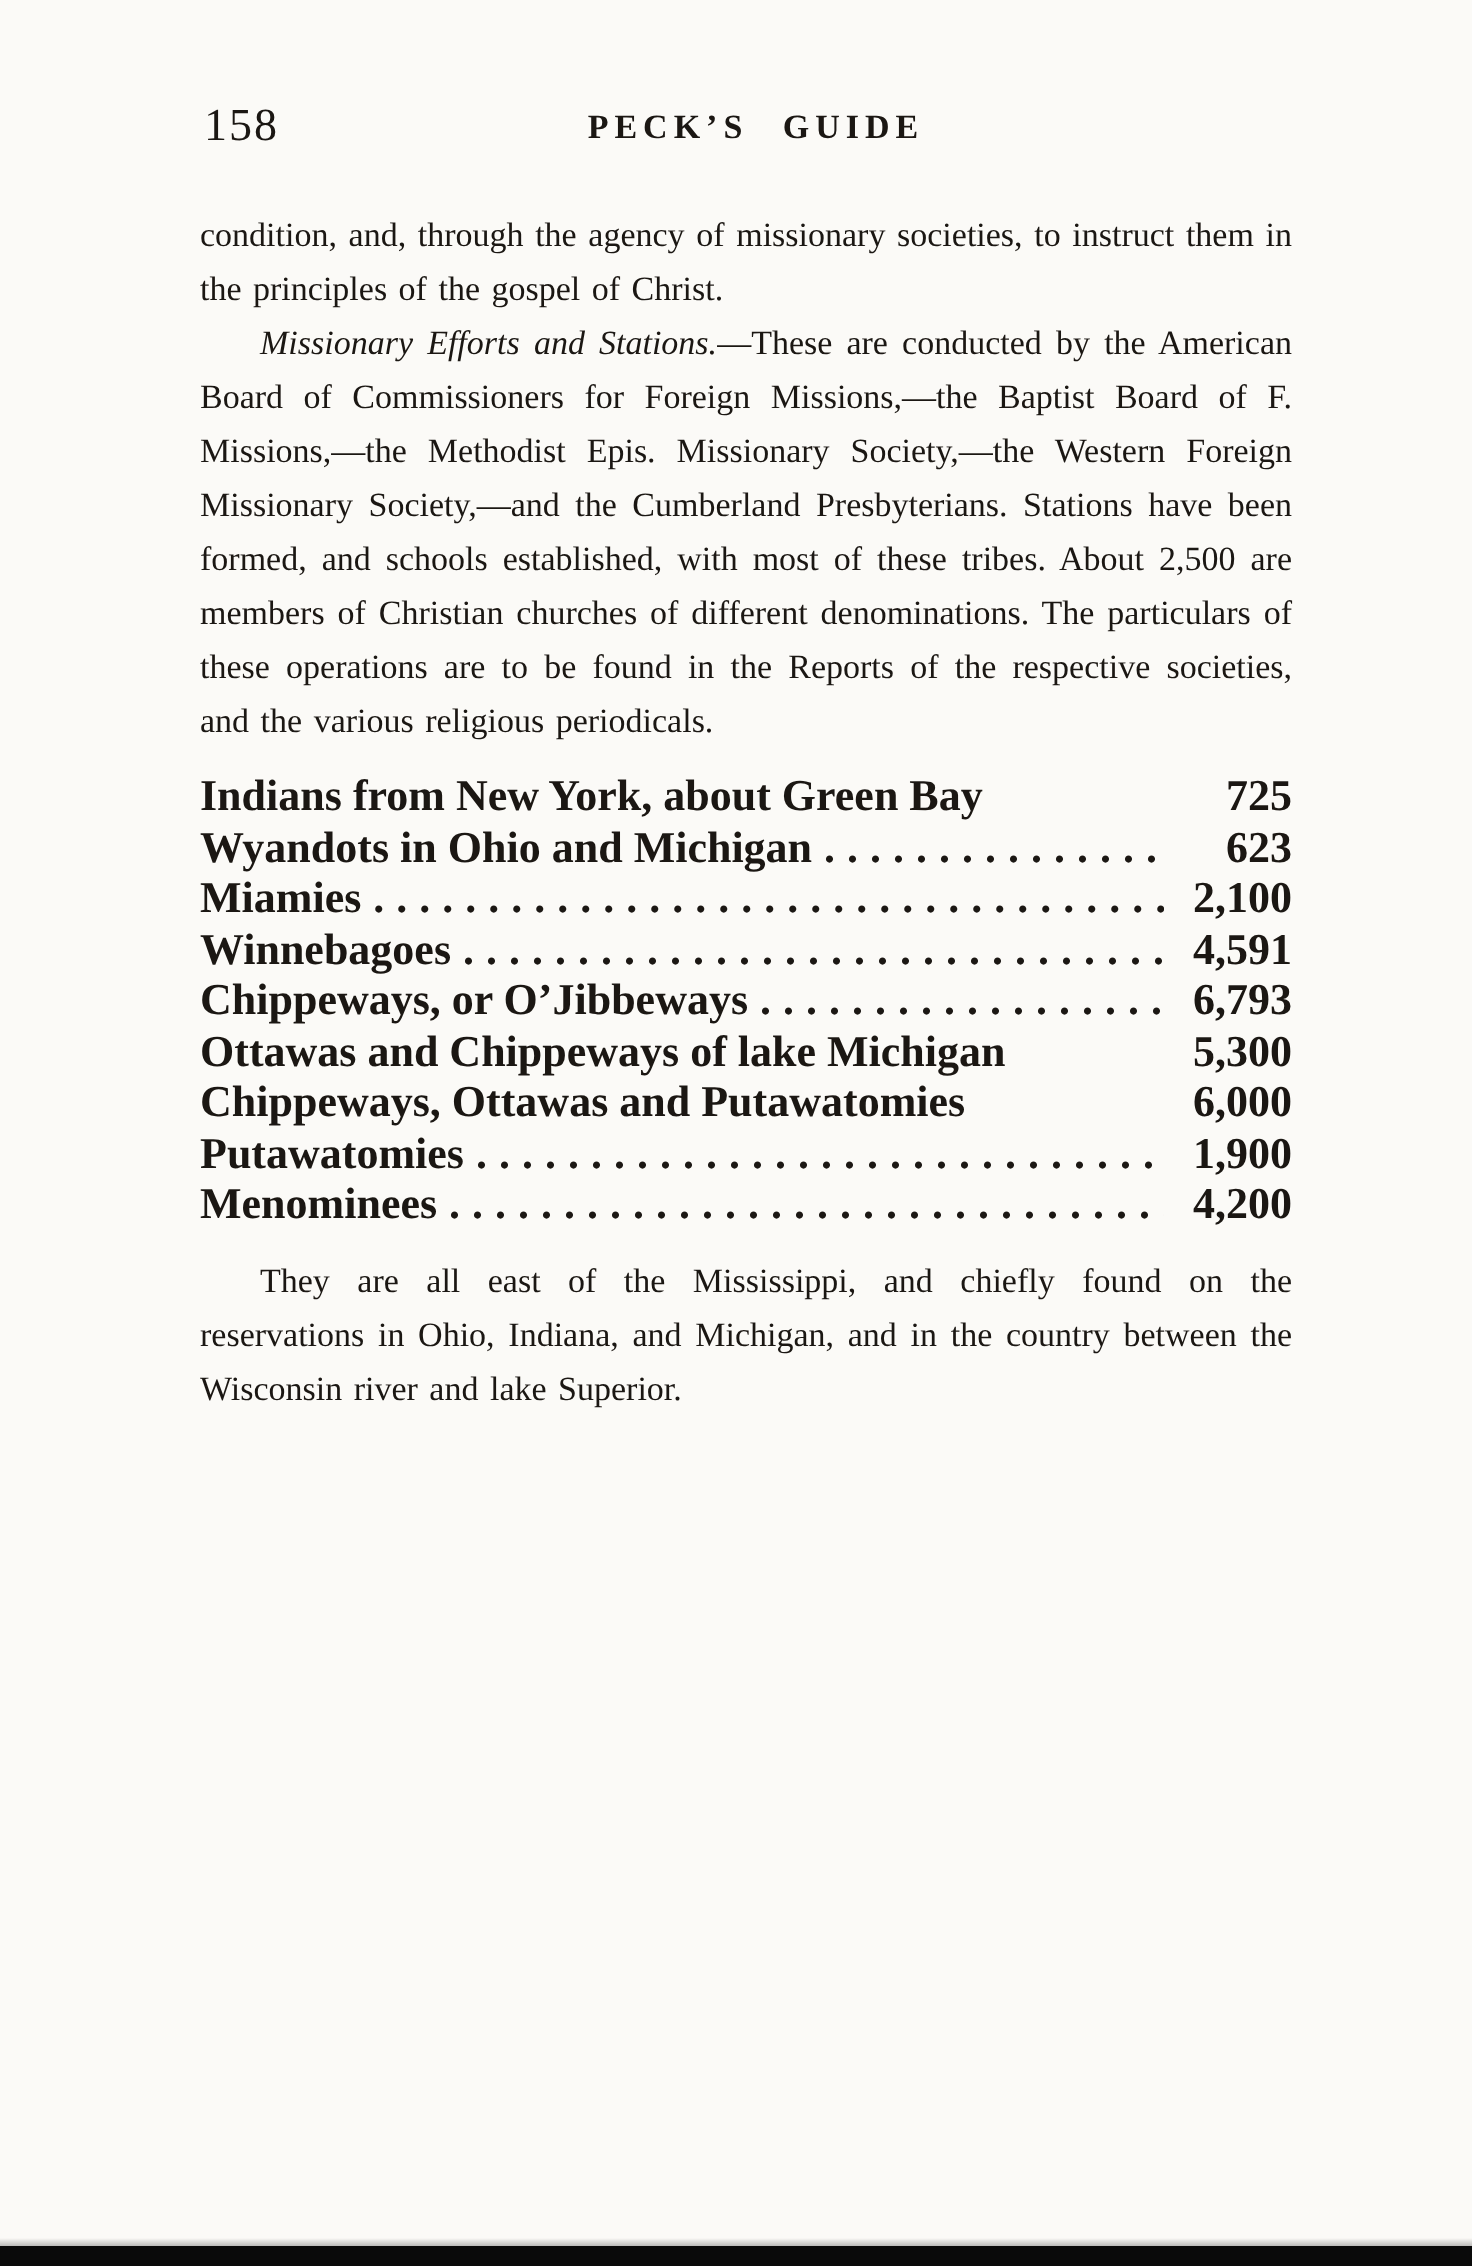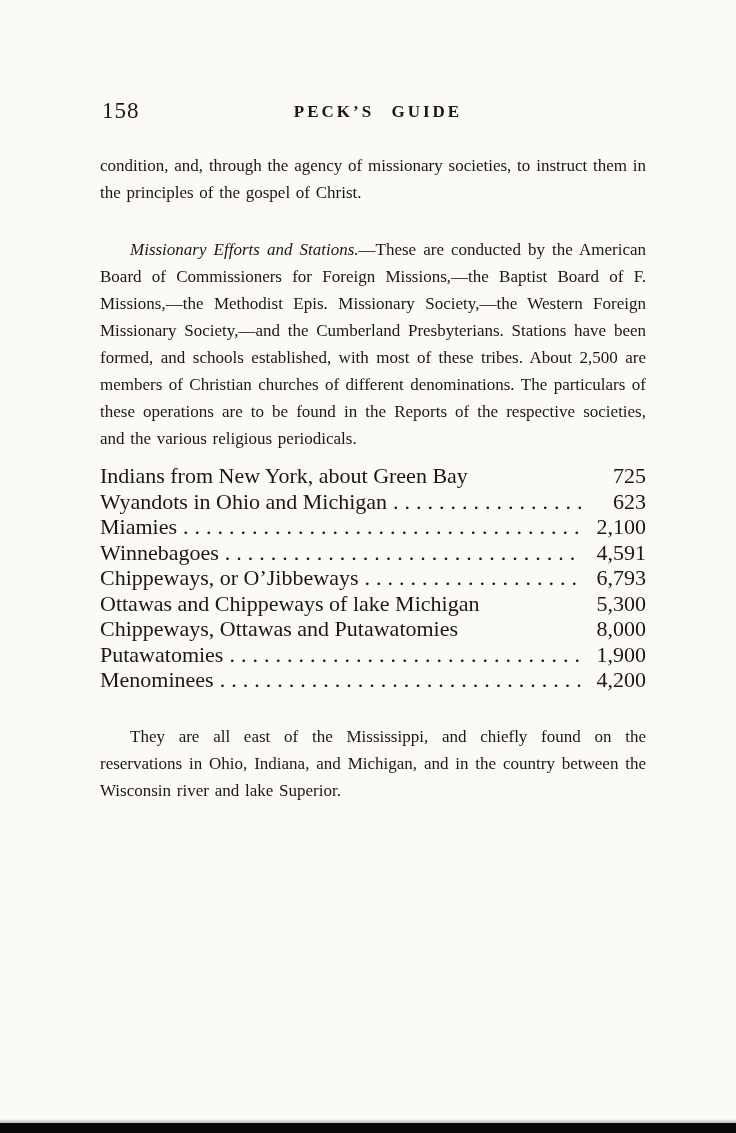--- a/index.html
+++ b/index.html
@@ -11,21 +11,21 @@
   html,body{margin:0;padding:0;}
   body{
     width:736px;height:1133px;overflow:hidden;
     background:var(--page-bg);
     font-family:"Liberation Serif","DejaVu Serif",serif;
     color:var(--ink);
   }
   .page{
     position:relative;
     width:736px;height:1133px;
-    padding:98px 90px 0 100px;
+    padding:50px 90px 0 100px;
     background:var(--page-bg);
   }
   
   .running-header{
     position:relative;
     height:30px;
     margin-bottom:24px;
   }
   .page-number{
     position:absolute;left:2px;top:0;
@@ -38,25 +38,26 @@
     letter-spacing:3px;word-spacing:10px;
   }
   
   .para{
     margin:0;
     font-size:17px;
     line-height:27px;
     text-align:justify;
     word-spacing:1.5px;
   }
-  .para.indent{text-indent:30px;margin-top:30px;}
+  .para.indent{text-indent:30px;}
   .para em{font-style:italic;}
   
   .tribe-table{
     margin:11px 0 12px 0;
+    font-weight:bold;
   }
   .tribe-row{
     display:flex;
     align-items:baseline;
     font-size:22px;
     line-height:25.5px;
     white-space:nowrap;
   }
   .tribe-label{flex:0 0 auto;}
   .tribe-leader{
@@ -133,21 +134,21 @@
 
   <div class="tribe-row">
     <span class="tribe-label">Ottawas and Chippeways of lake Michigan</span>
     <span class="tribe-leader"></span>
     <span class="tribe-value">5,300</span>
   </div>
 
   <div class="tribe-row">
     <span class="tribe-label">Chippeways, Ottawas and Putawatomies</span>
     <span class="tribe-leader"></span>
-    <span class="tribe-value">8,000</span>
+    <span class="tribe-value">6,000</span>
   </div>
 
   <div class="tribe-row">
     <span class="tribe-label">Putawatomies</span>
     <span class="tribe-leader">............................................................</span>
     <span class="tribe-value">1,900</span>
   </div>
 
   <div class="tribe-row">
     <span class="tribe-label">Menominees</span>

